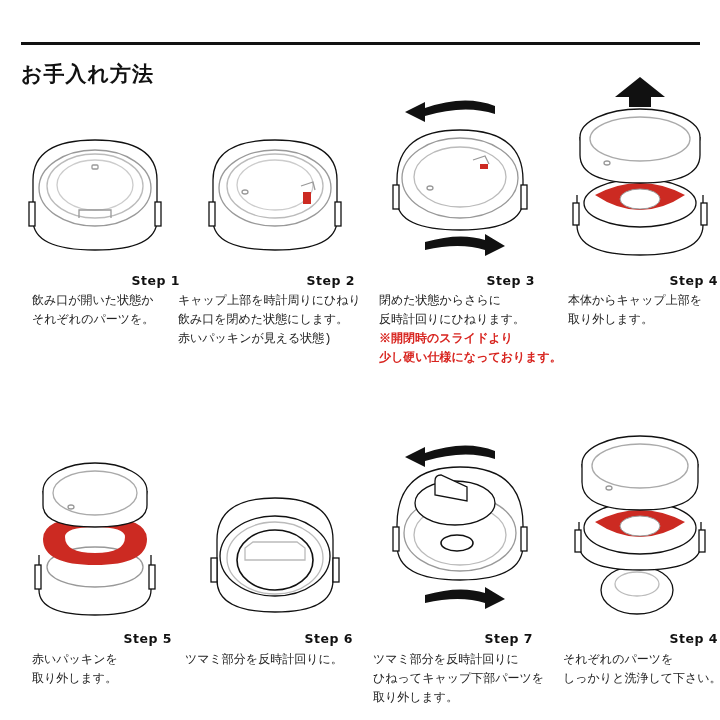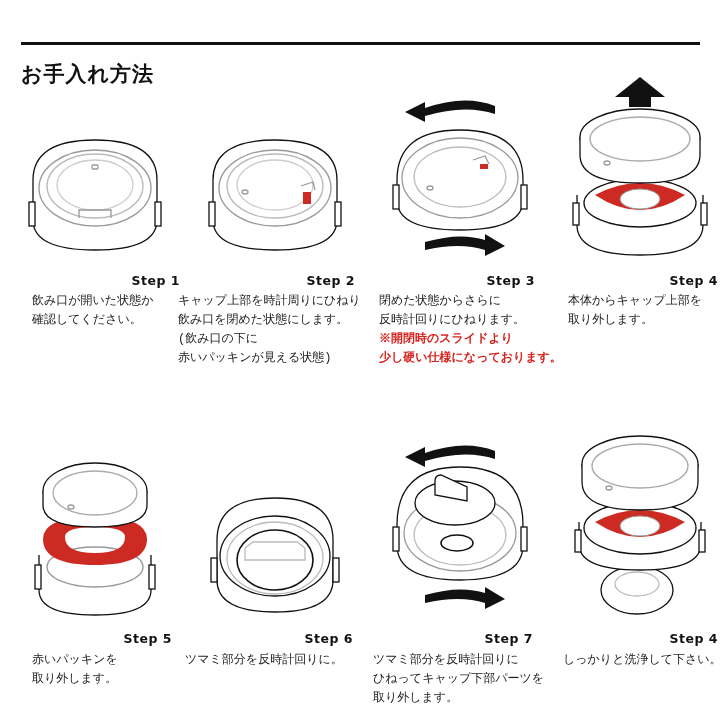--- a/index.html
+++ b/index.html
@@ -76,28 +76,27 @@
     <ellipse cx="75" cy="62" rx="60" ry="28" fill="#fff"></ellipse>
     <path d="M15 62 L15 80 Q15 108 75 108 Q135 108 135 80 L135 62" fill="#fff"></path>
     <ellipse cx="75" cy="64" rx="50" ry="22" stroke="#aaa"></ellipse>
     <ellipse cx="42" cy="88" rx="3" ry="2" stroke="#999"></ellipse>
   </g>
 </svg>
 
 <div class="step-label" style="left:10px;top:273px">Step 1</div>
 <div class="desc" style="left:32px;top:292px">
   <div>飲み口が開いた状態か</div>
-  <div>確認してください。</div>
+  <div>それぞれのパーツを。</div>
 </div>
 
 <div class="step-label" style="left:185px;top:273px">Step 2</div>
 <div class="desc" style="left:178px;top:292px">
   <div>キャップ上部を時計周りにひねり</div>
   <div>飲み口を閉めた状態にします。</div>
-  <div>(飲み口の下に</div>
   <div>赤いパッキンが見える状態)</div>
 </div>
 
 <div class="step-label" style="left:365px;top:273px">Step 3</div>
 <div class="desc" style="left:379px;top:292px">
   <div>閉めた状態からさらに</div>
   <div>反時計回りにひねります。</div>
   <div class="red">※開閉時のスライドより</div>
   <div class="red">少し硬い仕様になっております。</div>
 </div>
@@ -183,14 +182,15 @@
 
 <div class="step-label" style="left:363px;top:631px">Step 7</div>
 <div class="desc" style="left:373px;top:651px">
   <div>ツマミ部分を反時計回りに</div>
   <div>ひねってキャップ下部パーツを</div>
   <div>取り外します。</div>
 </div>
 
 <div class="step-label" style="left:548px;top:631px">Step 4</div>
 <div class="desc" style="left:563px;top:651px">
+  <div>それぞれのパーツを</div>
   <div>しっかりと洗浄して下さい。</div>
 </div>
 
 </body></html>

